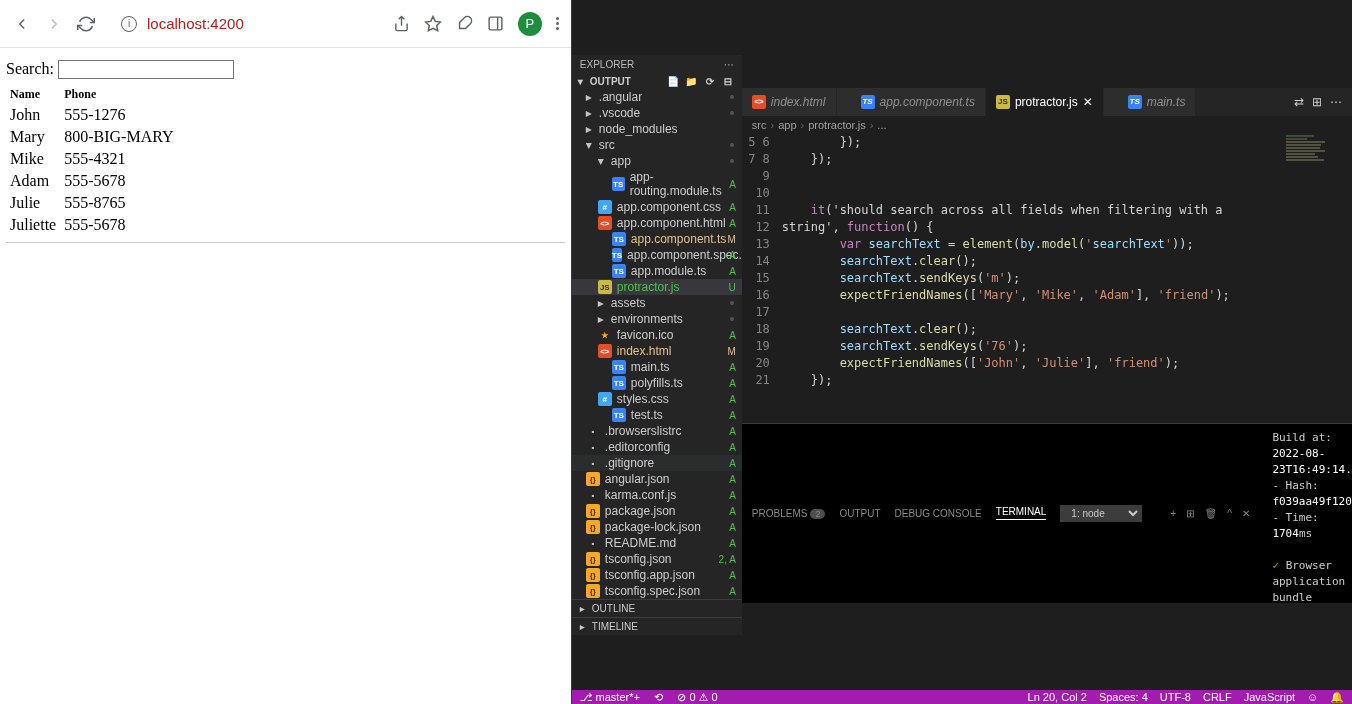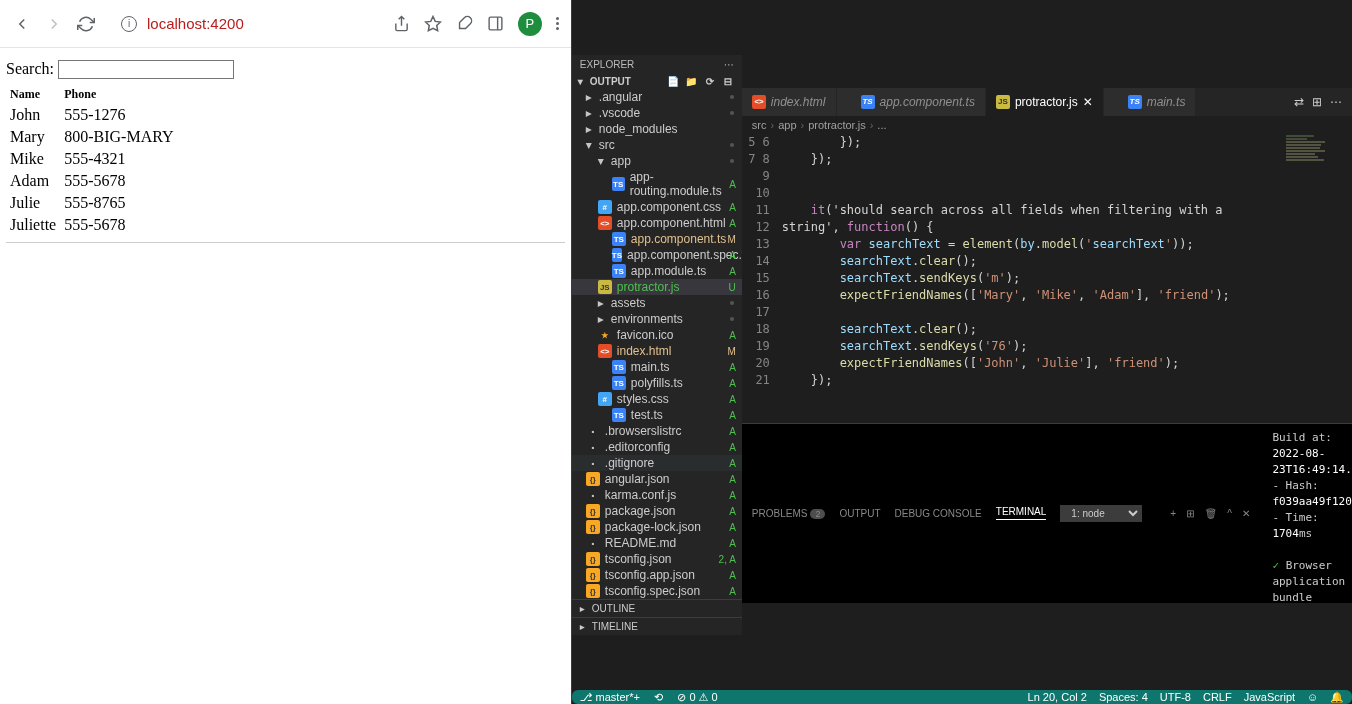--- a/index.html
+++ b/index.html
@@ -78,21 +78,21 @@
 .term-tab { cursor: pointer; text-transform: uppercase; }
 .term-tab.active { color: #fff; border-bottom: 1px solid #fff; padding-bottom: 2px; }
 .term-badge { background: #4d4d4d; border-radius: 8px; padding: 0 5px; font-size: 9px; margin-left: 3px; }
 .term-select { background: #3c3c3c; color: #ccc; border: 1px solid #3c3c3c; font-size: 10px; padding: 1px 20px 1px 6px; }
 .term-spacer { flex: 1; }
 .term-actions { display: flex; gap: 10px; }
 .term-body { flex: 1; padding: 6px 12px; font-family: Consolas, monospace; font-size: 11px; color: #ccc; line-height: 16px; overflow: auto; }
 .term-green { color: #4ec14e; }
 .term-bold { font-weight: normal; color: #fff; }
 
-.statusbar { height: 14px; background: #0f766e; color: #fff; display: flex; align-items: center; font-size: 11px; padding: 0 8px; gap: 14px; border-radius: 6px; }
+.statusbar { height: 14px; background: #a21caf; color: #fff; display: flex; align-items: center; font-size: 11px; padding: 0 8px; gap: 14px; }
 .statusbar .sb-right { margin-left: auto; display: flex; gap: 12px; }
 
 .icon-ts { background: #3b82f6; color: #fff; margin-left: 14px; }
 .icon-js { background: #cbba41; color: #333; }
 .icon-css { background: #42a5f5; color: #fff; }
 .icon-html { background: #e44d26; color: #fff; }
 .icon-json { background: #f9a825; color: #333; }
 .icon-star { color: #f9a825; }
 
 svg { display: block; }

